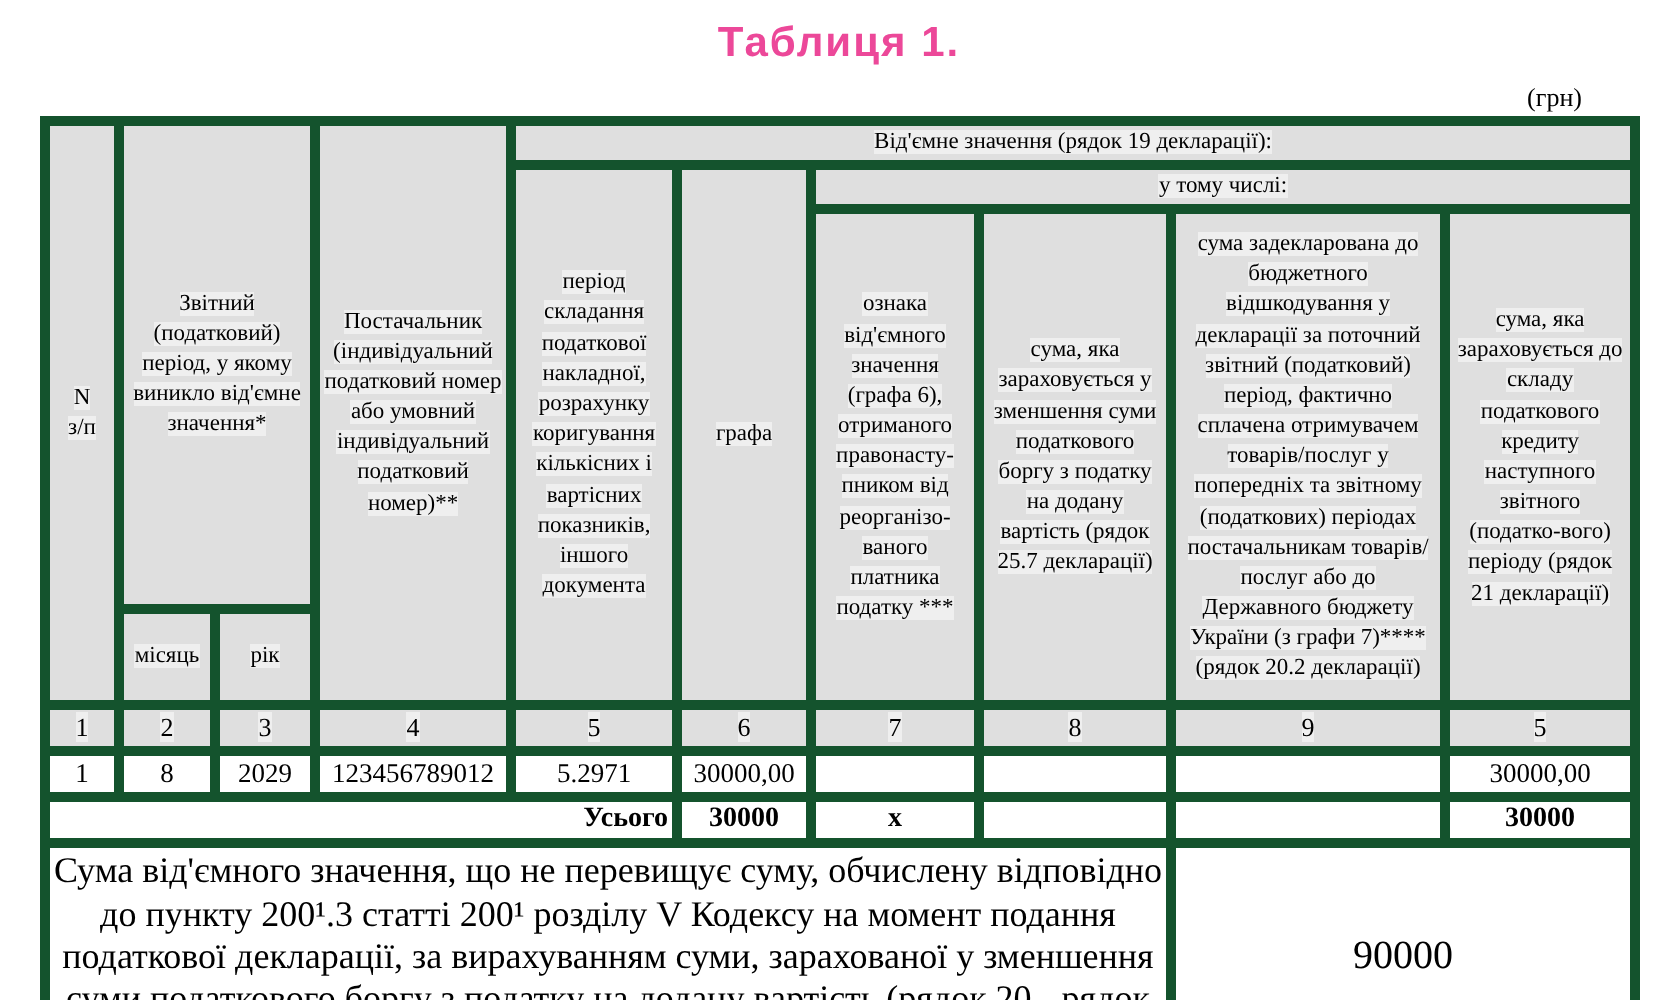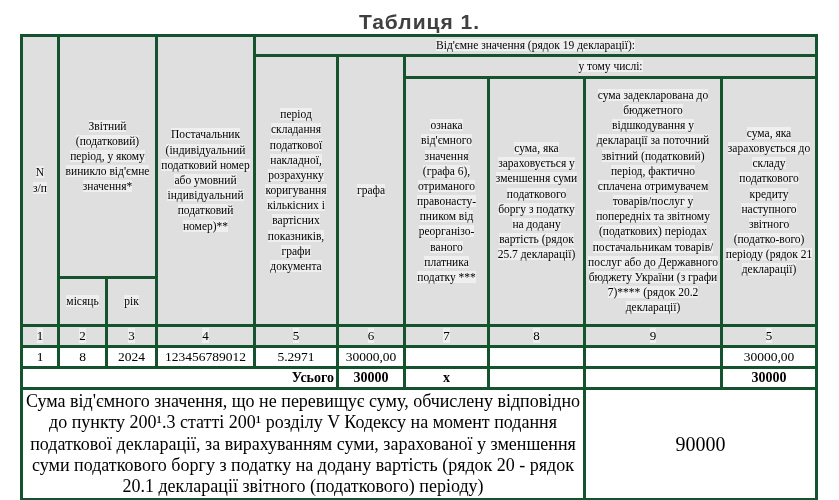--- a/index.html
+++ b/index.html
@@ -11,38 +11,38 @@
     color:#000;
     overflow:hidden;
   }
   .title{
     margin-top:10px;
     text-align:center;
     font-family:"Liberation Sans", sans-serif;
     font-size:21px;
     font-weight:bold;
     letter-spacing:1px;
-    color:#404040;
+    color:#ec4899;
   }
   .grn-line{
     margin-top:7px;
     padding-right:48px;
     text-align:right;
     font-size:13px;
     height:17px;
   }
   table.main{
     margin-left:20px;
     width:795px;
     border-collapse:collapse;
     table-layout:fixed;
     border:2px solid #2d2d2d;
   }
   table.main td{
-    border:3px solid #14532d;
+    border:5px solid #14532d;
     vertical-align:middle;
     text-align:center;
     padding:1px 2px;
     overflow:hidden;
   }
   tr.hdr td{
     background:#dfdfdf;
     font-size:11.5px;
     line-height:1.32;
   }
@@ -73,20 +73,21 @@
   }
   td.footer-value{ font-size:20px; }
 </style>
 </head>
 <body>
 
 <div class="page">
 
   <div class="title">Таблиця 1.</div>
 
+  <div class="grn-line">(грн)</div>
 
   <table class="main">
     <colgroup>
       <col style="width:37px">
         <col style="width:48px">
         <col style="width:50px">
       <col style="width:98px">
         <col style="width:83px">
         <col style="width:67px">
       <col style="width:84px">
@@ -98,21 +99,21 @@
     <tbody>
         <tr class="hdr rowA">
       <td rowspan="4" class="nzp"><span class="ht">N
 з/п</span></td>
       <td colspan="2" rowspan="3"><span class="ht">Звітний (податковий) період, у якому виникло від'ємне значення*</span></td>
       <td rowspan="4"><span class="ht">Постачальник (індивідуальний податковий номер або умовний індивідуальний податковий номер)**</span></td>
       <td colspan="6"><span class="ht">Від'ємне значення (рядок 19 декларації):</span></td>
     </tr>
 
     <tr class="hdr rowB">
-      <td rowspan="3"><span class="ht">період складання податкової накладної, розрахунку коригування кількісних і вартісних показників, графи документа</span></td>
+      <td rowspan="3"><span class="ht">період складання податкової накладної, розрахунку коригування кількісних і вартісних показників, іншого документа</span></td>
       <td rowspan="3"><span class="ht">графа</span></td>
       <td colspan="4"><span class="ht">у тому числі:</span></td>
     </tr>
 
     <tr class="hdr rowC">
       <td rowspan="2"><span class="ht">ознака від'ємного значення (графа 6), отриманого правонасту-пником від реорганізо-ваного платника податку ***</span></td>
       <td rowspan="2"><span class="ht">сума, яка зараховується у зменшення суми податкового боргу з податку на додану вартість (рядок 25.7 декларації)</span></td>
       <td rowspan="2"><span class="ht">сума задекларована до бюджетного відшкодування у декларації за поточний звітний (податковий) період, фактично сплачена отримувачем товарів/послуг у попередніх та звітному (податкових) періодах постачальникам товарів/послуг або до Державного бюджету України (з графи 7)**** (рядок 20.2 декларації)</span></td>
       <td rowspan="2"><span class="ht">сума, яка зараховується до складу податкового кредиту наступного звітного (податко-вого) періоду (рядок 21 декларації)</span></td>
     </tr>
@@ -131,21 +132,21 @@
       <td><span class="ht">6</span></td>
       <td><span class="ht">7</span></td>
       <td><span class="ht">8</span></td>
       <td><span class="ht">9</span></td>
       <td><span class="ht">5</span></td>
     </tr>
 
     <tr class="data">
       <td>1</td>
       <td>8</td>
-      <td>2024</td>
+      <td>2029</td>
       <td>123456789012</td>
       <td>5.2971</td>
       <td>30000,00</td>
       <td></td>
       <td></td>
       <td></td>
       <td>30000,00</td>
     </tr>
 
     <tr class="total">

